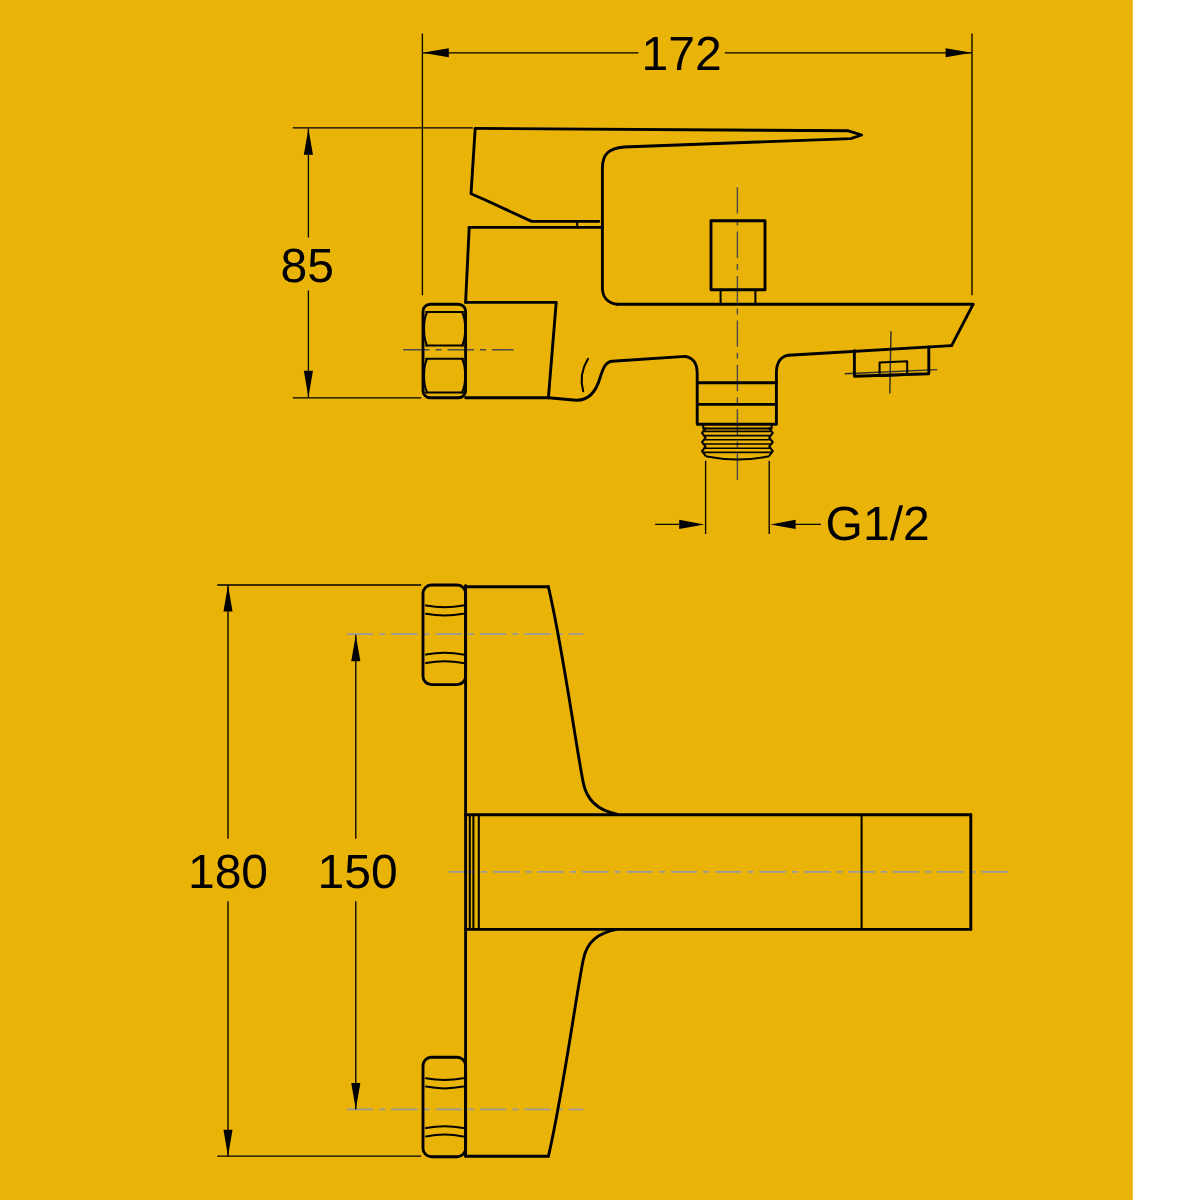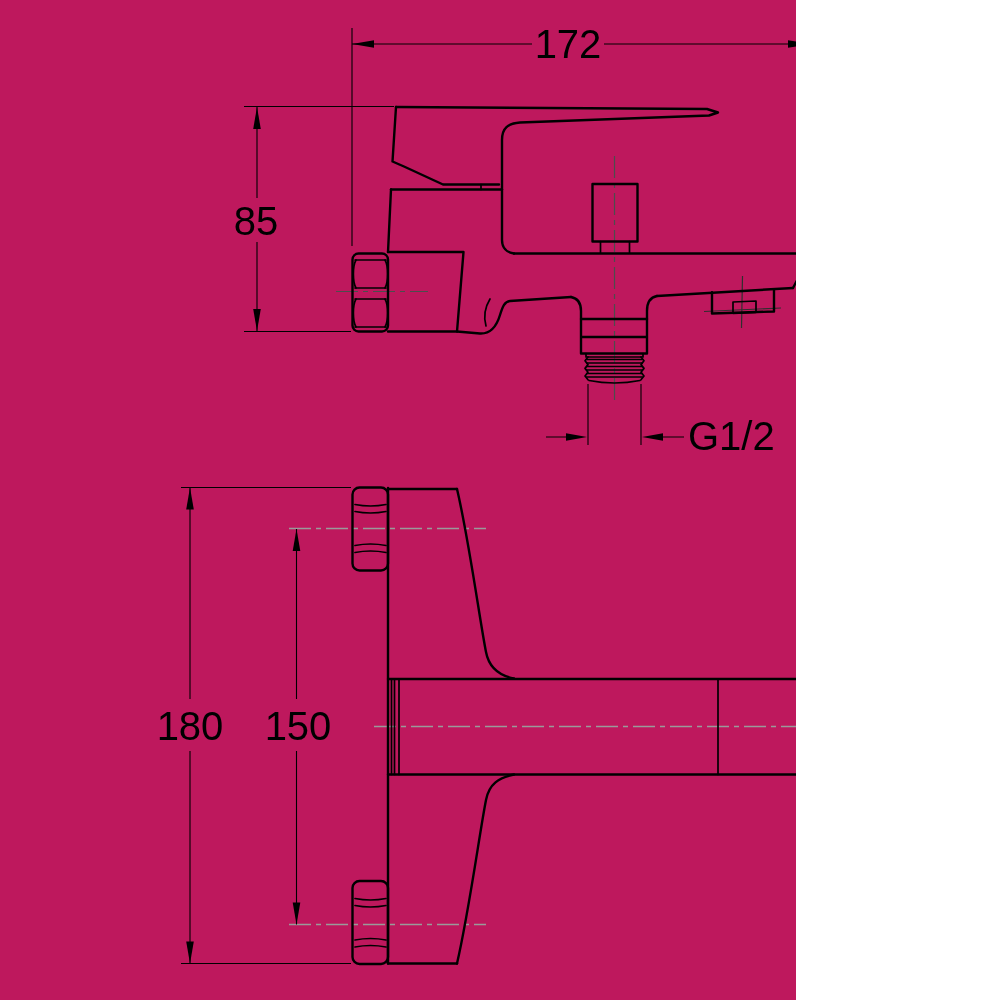--- a/index.html
+++ b/index.html
@@ -1,16 +1,16 @@
 <!DOCTYPE html>
 <html><head>
 <meta charset="utf-8">
 <style>
   html,body{margin:0;padding:0;background:#fff;}
-  .canvas{position:relative;width:796px;height:1000px;background:#be185d;overflow:hidden;text-decoration:underline;}
+  .canvas{position:relative;width:944px;height:1000px;background:#eab308;overflow:hidden;text-decoration:underline;}
   svg{position:absolute;left:0;top:0;}
   .outline{fill:none;stroke:#000;stroke-width:2.4;stroke-linejoin:round;stroke-linecap:round;}
   .med{fill:none;stroke:#000;stroke-width:1.7;stroke-linejoin:round;stroke-linecap:round;}
   .fine{fill:none;stroke:#000;stroke-width:1.3;stroke-linecap:round;}
   .thin{fill:none;stroke:#000;stroke-width:1.1;}
   .arrow{fill:#000;stroke:none;}
   .cl-dark{fill:none;stroke:#4d4d4d;stroke-width:1.2;stroke-dasharray:22 5 5 5;}
   .cl-gray{fill:none;stroke:#9a9a9a;stroke-width:1.4;stroke-dasharray:22 5 5 5;}
   .hair{fill:none;stroke:#2f2f2f;stroke-width:1.2;}
   .dim-text{font-family:"Liberation Sans",sans-serif;font-size:40px;fill:#000;}

